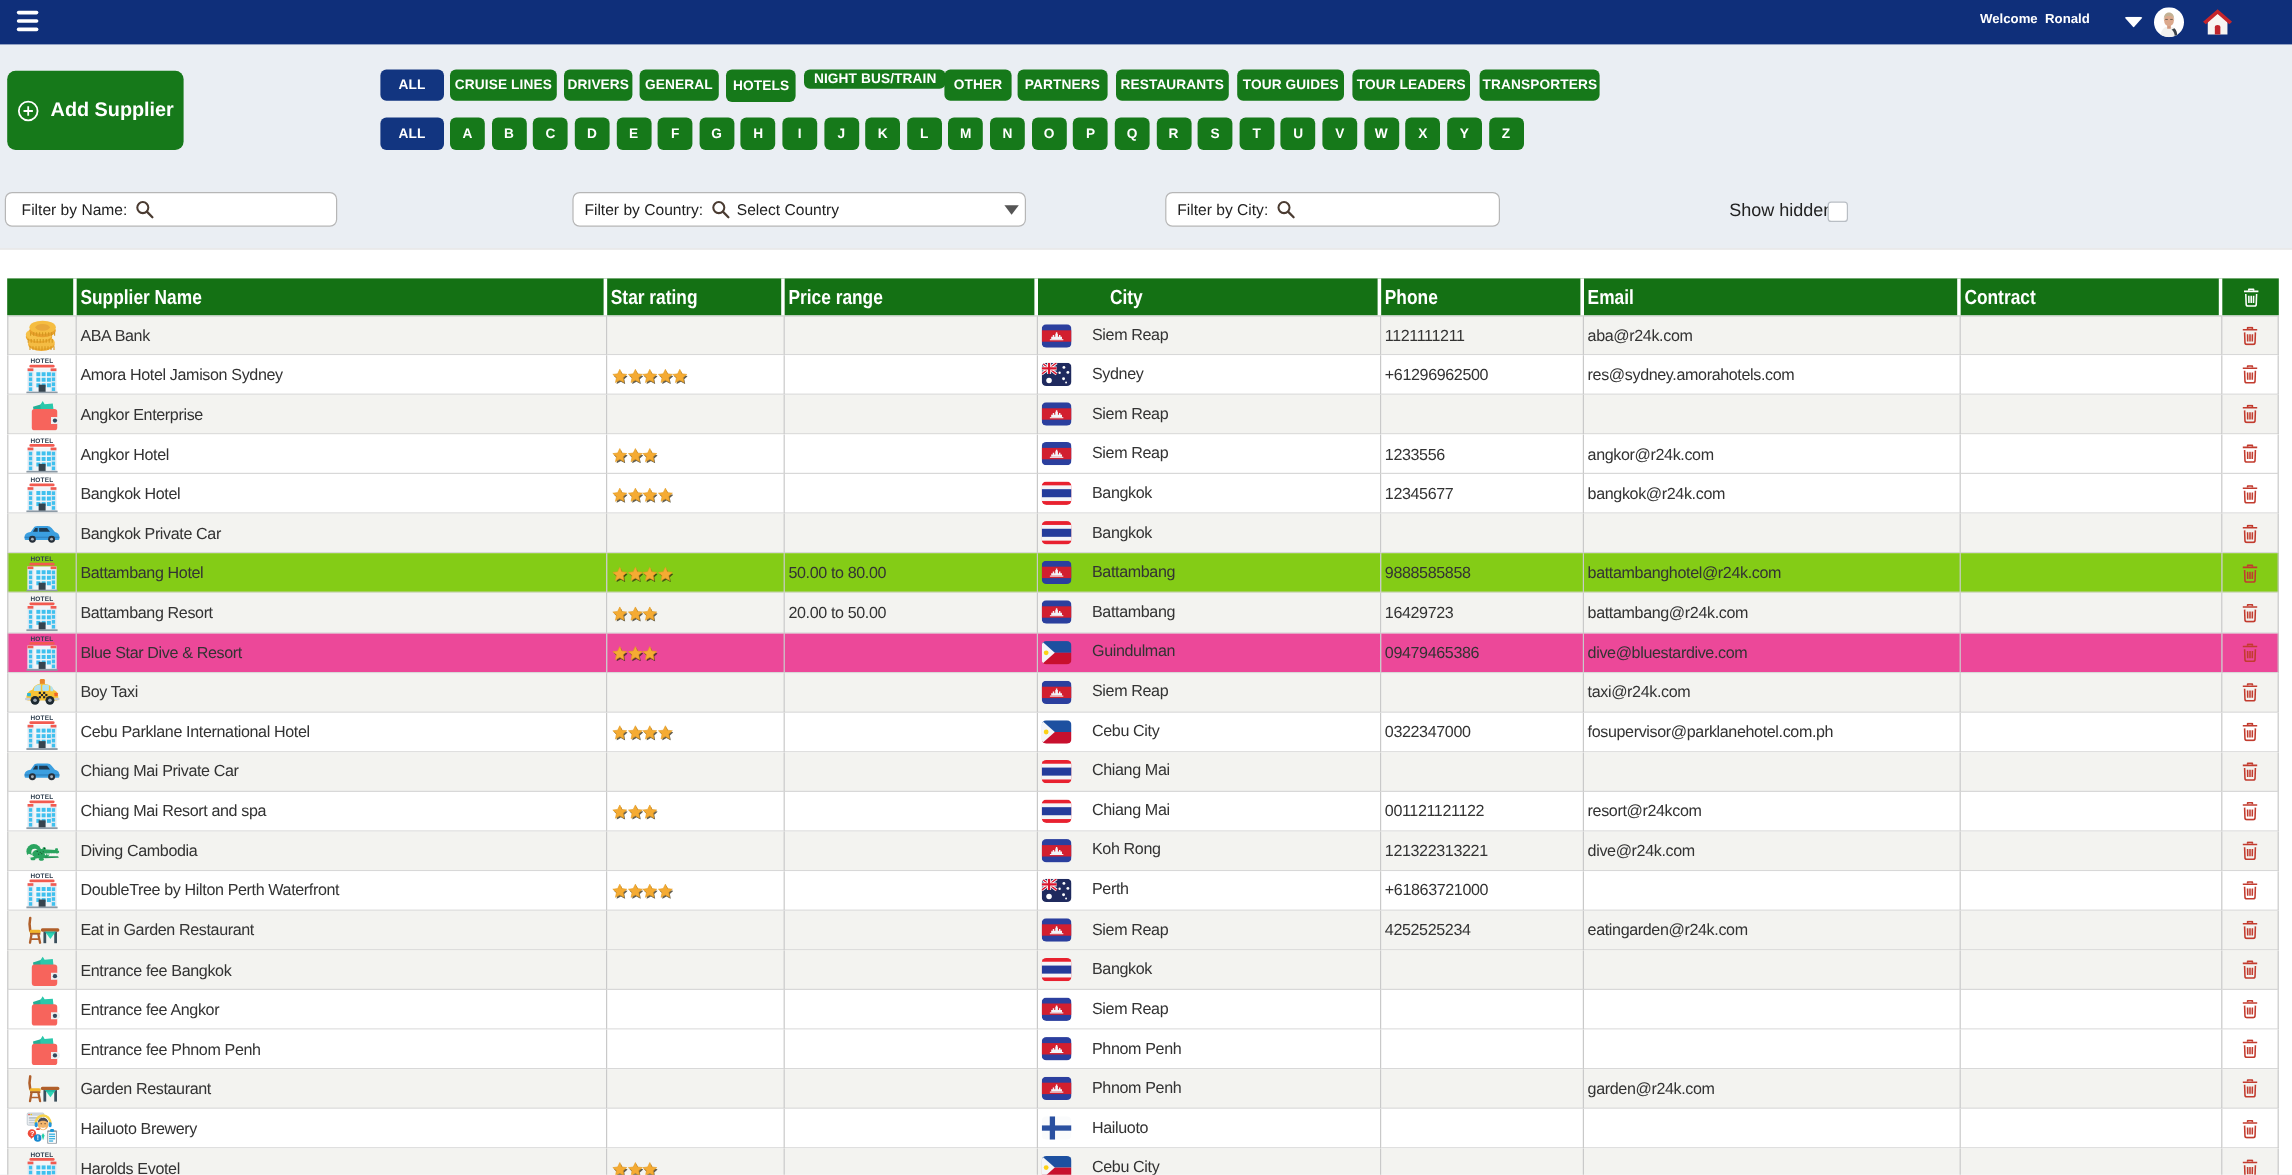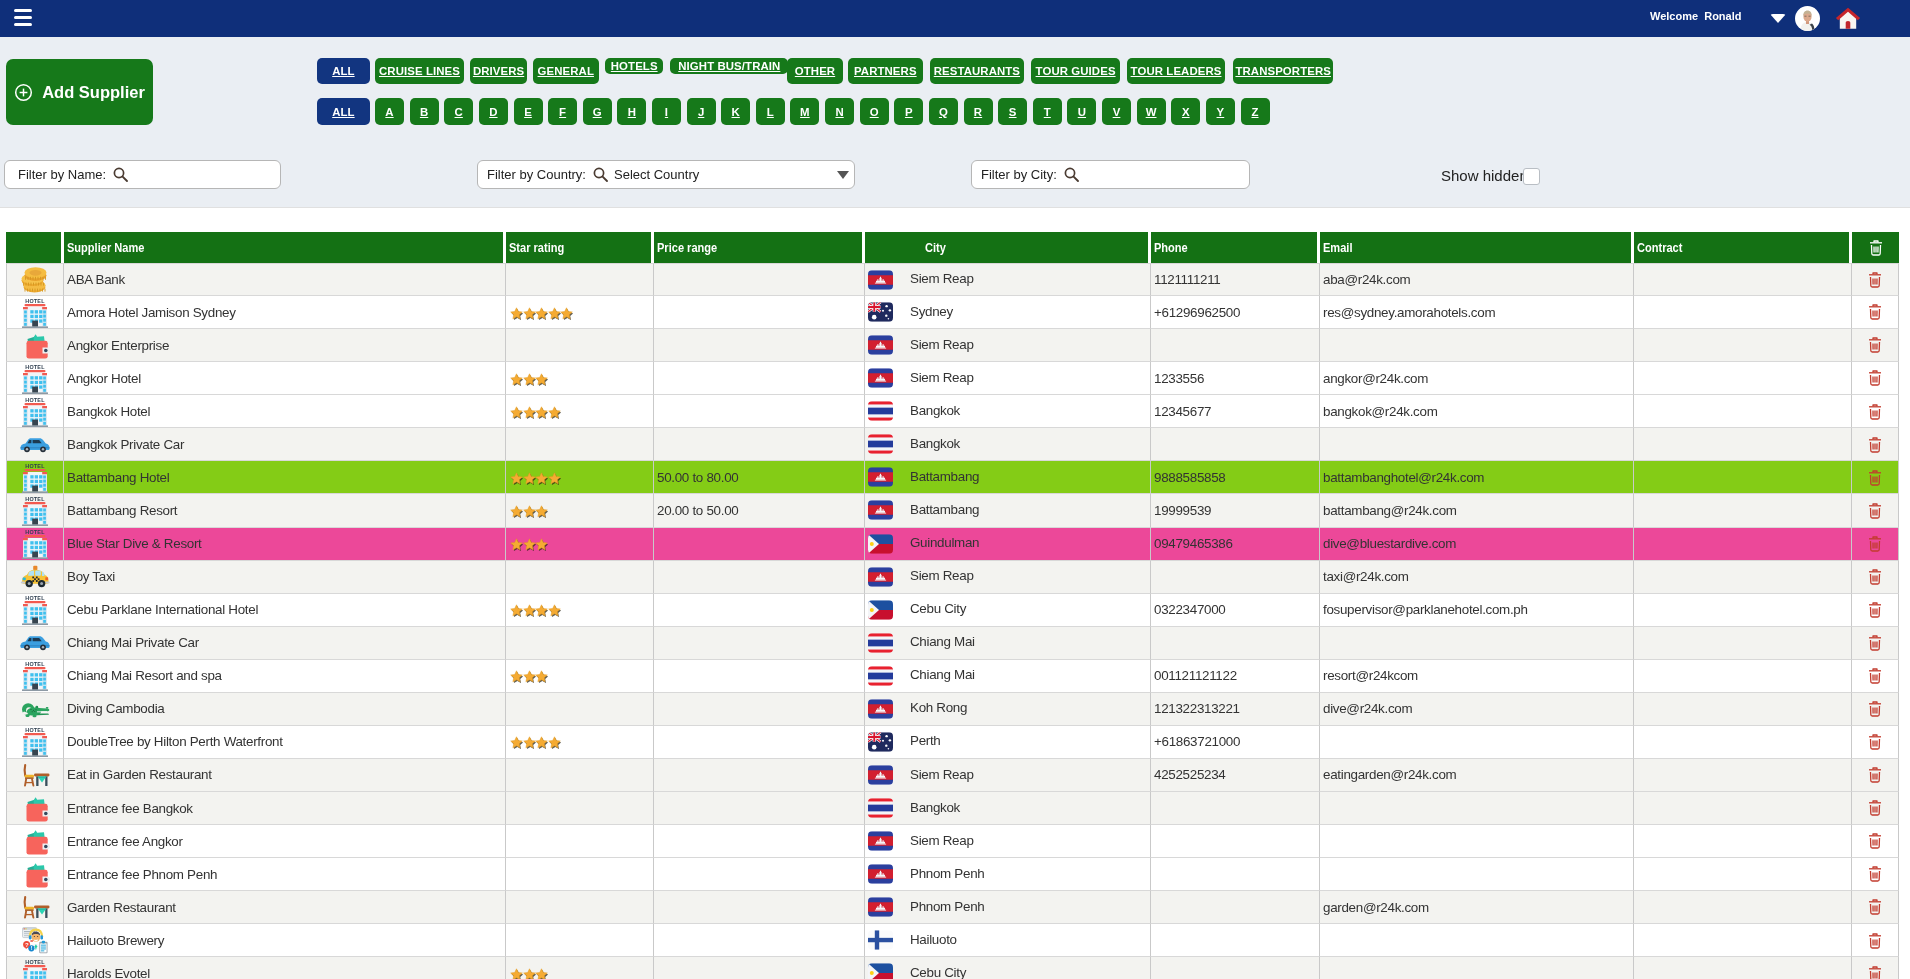--- a/index.html
+++ b/index.html
@@ -2,30 +2,30 @@
 <html><head><meta charset="utf-8"><style>
 * { margin:0; padding:0; box-sizing:border-box; }
 html,body { width:1910px; height:979px; overflow:hidden; background:#eaeef3;
   font-family:"Liberation Sans", sans-serif; position:relative; }
 .nav { position:absolute; left:0; top:0; width:1910px; height:37px; background:#0f2f7a; }
 .welcome { position:absolute; left:1650px; top:10px; color:#fff; font-size:11px; font-weight:bold; }
 .addbtn { position:absolute; left:6px; top:59px; width:147px; height:66px; background:#16791a;
   border-radius:7px; color:#fff; font-size:16.5px; font-weight:bold; display:flex; align-items:center;
   justify-content:center; }
 .btn { position:absolute; background:#16791a; border-radius:5px; color:#fff; font-size:11.4px;
-  font-weight:bold; display:flex; align-items:center; justify-content:center; letter-spacing:0.1px; white-space:nowrap;text-decoration:underline; }
+  font-weight:bold; display:flex; align-items:center; justify-content:center; letter-spacing:0.1px; white-space:nowrap; }
 .btn.navy { background:#123580; }
 .finput { position:absolute; top:160px; height:28.5px; background:#fff; border:1px solid #b6b6b6;
   border-radius:6px; font-size:13px; color:#222; display:flex; align-items:center; padding-left:13px; }
 .finput .mg { margin-left:6px; }
 .card { position:absolute; left:0; top:207px; width:1910px; height:772px; background:#fff;
   border-top:1px solid #e0e0e0; }
 table { position:absolute; left:6px; top:24px; width:1893px; table-layout:fixed;
   border-collapse:separate; border-spacing:0; }
-th { background:#147114; color:#fff; font-size:13px; font-weight:bold; text-align:left;
+th { background:#147114; color:#fff; font-size:17px; font-weight:bold; text-align:left;
   height:31px; padding:0 0 0 3px; border-right:3px solid #fff; vertical-align:middle; }
 th:last-child { border-right:none; }
 td { height:33.07px; font-size:13.4px; color:#333333; letter-spacing:-0.3px; padding:0 0 0 3px;
   border-right:1.5px solid #c9c9c9; border-bottom:1px solid #d8d8d8; vertical-align:middle;
   white-space:nowrap; overflow:hidden; }
 td:first-child { border-left:1px solid #c9c9c9; }
 tr:first-child td { border-top:1px solid #d8d8d8; }
 td.ic { text-align:center; padding:0; }
 td.ic svg { vertical-align:middle; }
 td.st { padding-left:4px; }
@@ -69,21 +69,21 @@
   </div>
 <div class="addbtn"><svg width="19" height="19" viewBox="0 0 19 19" style="margin-right:9px;flex:none">
       <circle cx="9.5" cy="9.5" r="7.8" fill="none" stroke="#fff" stroke-width="1.5"></circle>
       <line x1="9.5" y1="5.6" x2="9.5" y2="13.4" stroke="#fff" stroke-width="1.5"></line>
       <line x1="5.6" y1="9.5" x2="13.4" y2="9.5" stroke="#fff" stroke-width="1.5"></line>
     </svg>Add Supplier</div>
 <div class="btn navy" style="left:317px;top:58px;width:52.8px;height:26px">ALL</div>
 <div class="btn " style="left:375.1px;top:58px;width:88.8px;height:26px">CRUISE LINES</div>
 <div class="btn " style="left:469.9px;top:58px;width:57.4px;height:26px">DRIVERS</div>
 <div class="btn " style="left:533px;top:58px;width:65.5px;height:26px">GENERAL</div>
-<div class="btn " style="left:605px;top:58px;width:58.4px;height:16px">HOTELS</div>
+<div class="btn " style="left:605px;top:58px;width:58.4px;height:27px">HOTELS</div>
 <div class="btn " style="left:670.4px;top:58px;width:117.9px;height:16px">NIGHT BUS/TRAIN</div>
 <div class="btn " style="left:787px;top:58px;width:56px;height:26px">OTHER</div>
 <div class="btn " style="left:848px;top:58px;width:74.6px;height:26px">PARTNERS</div>
 <div class="btn " style="left:929.7px;top:58px;width:94.4px;height:26px">RESTAURANTS</div>
 <div class="btn " style="left:1031.2px;top:58px;width:88.8px;height:26px">TOUR GUIDES</div>
 <div class="btn " style="left:1126.6px;top:58px;width:98.9px;height:26px">TOUR LEADERS</div>
 <div class="btn " style="left:1233.2px;top:58px;width:100px;height:26px">TRANSPORTERS</div>
 <div class="btn navy" style="left:317px;top:98px;width:52.8px;height:27px">ALL</div>
 <div class="btn" style="left:375.0px;top:98px;width:29px;height:27px">A</div>
 <div class="btn" style="left:409.6px;top:98px;width:29px;height:27px">B</div>
@@ -644,21 +644,21 @@
                   <rect width="25" height="19.5" rx="4"></rect>
                 </clipPath>
               </defs>
               <g clip-path="url(#ckh)">
                 <rect width="25" height="19.5" fill="#2b3f9e"></rect>
                 <rect y="5" width="25" height="9.5" fill="#d21f2f"></rect>
                 <path d="M8,12.4 L8,10.4 L9.3,10.4 L9.3,9 L10.5,9 L10.5,10.4 L11.4,10.4 L11.4,7.8 L11.9,7.8 L11.9,6.6 L13.1,6.6 L13.1,7.8 L13.6,7.8 L13.6,10.4 L14.5,10.4 L14.5,9 L15.7,9 L15.7,10.4 L17,10.4 L17,12.4 Z" fill="#f3f4f8"></path>
                 <rect x="6.9" y="12.4" width="11.2" height="0.9" fill="#f3f4f8"></rect>
               </g>
             </svg><span>Battambang</span></td>
-<td>19999539</td>
+<td>16429723</td>
 <td>battambang@r24k.com</td>
 <td></td>
 <td class="tr"><svg width="14" height="16" viewBox="0 0 14 16" style="vertical-align:middle">
               <g fill="none" stroke="#c23b2e" stroke-width="1.3">
                 <path d="M5,2.2 L5,1 L9,1 L9,2.2" stroke-linejoin="round"></path>
                 <line x1="1" y1="2.8" x2="13" y2="2.8"></line>
                 <path d="M2.5,5 L2.8,13.5 C2.8,14.3 3.4,15 4.3,15 L9.7,15 C10.6,15 11.2,14.3 11.2,13.5 L11.5,5" stroke-linejoin="round"></path>
                 <line x1="5" y1="6.5" x2="5.1" y2="12.5"></line>
                 <line x1="7" y1="6.5" x2="7" y2="12.5"></line>
                 <line x1="9" y1="6.5" x2="8.9" y2="12.5"></line>

